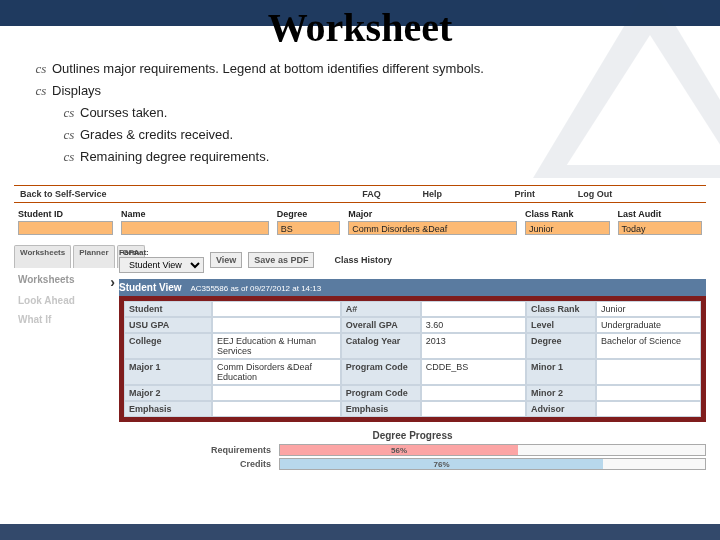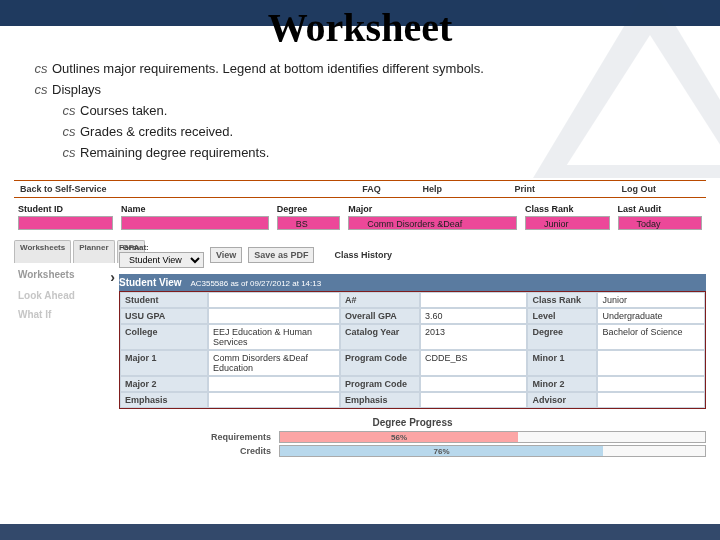--- a/index.html
+++ b/index.html
@@ -24,59 +24,59 @@
   .title {
     font-family: "Palatino Linotype","Book Antiqua",Palatino,serif;
     font-size: 40px;
     text-align: center;
     margin-top: 4px;
     color: #000;
     position: relative; z-index:1;
   }
   .content { position:relative; z-index:1; padding: 4px 30px 8px 30px; }
   .bullet-row { display:flex; align-items:flex-start; font-size:13px; color:#222; margin:6px 0; }
-  .bullet-row .glyph { width:22px; flex:0 0 22px; text-align:center; color:#555; font-style:italic; font-family:Liberation Sans, sans-serif; }
+  .bullet-row .glyph { width:22px; flex:0 0 22px; text-align:center; color:#555; font-style:italic; font-family:Liberation Serif, serif; }
   .sub .glyph { flex:0 0 22px; }
   .sub { margin-left: 28px; font-size:13px; }
   .screenshot-area {
     position: relative; z-index:1;
     margin: 6px 14px 0 14px;
     font-size: 9px;
     color:#222;
   }
   .nav-table { width:100%; border-collapse: collapse; }
   .nav-table td {
     border-top: 1px solid #b94a00;
     border-bottom: 1px solid #b94a00;
     padding: 3px 6px; height:16px;
     vertical-align: middle;
     font-weight: bold;
     color:#333;
   }
   .hdr-row { display:flex; gap:0; margin-top:4px; }
   .hdr-cell { flex:1; font-weight:bold; font-size:9px; padding:2px 4px; }
-  .hdr-cell .val { display:block; background:#ec4899; border:1px solid #aaa; height:14px; font-weight:normal; padding:0 18px; line-height:14px; margin-top:2px; font-size:9px; }
+  .hdr-cell .val { display:block; background:#fdba74; border:1px solid #aaa; height:14px; font-weight:normal; padding:0 3px; line-height:14px; margin-top:2px; font-size:9px; }
   .layout { display:flex; margin-top:8px; }
   .side { width:105px; }
   .side-tabs { display:flex; gap:2px; }
   .side-tab { background:#e8e8e8; border:1px solid #bbb; border-bottom:none; font-size:8px; font-weight:bold; padding:2px 5px; color:#555; border-radius:2px 2px 0 0; }
   .side-active { font-weight:bold; font-size:10px; color:#999; padding:6px 4px; }
   .side-dim { font-size:10px; color:#c6c6c6; font-weight:bold; padding:4px 4px; }
   .chev { font-size:14px; color:#333; font-weight:bold; }
   .main { flex:1; }
   .toolbar { display:flex; align-items:center; gap:6px; padding:2px 0 6px 0; }
   .toolbar label { font-size:8px; font-weight:bold; color:#444; }
   .toolbar select, .toolbar .btn {
     font-size:9px; border:1px solid #aaa; background:#eee; height:16px; padding:0 5px;
   }
   .toolbar .btn { color:#555; font-weight:bold; display:inline-flex; align-items:center; }
   .toolbar .linkish { font-weight:bold; color:#333; font-size:9px; margin-left:14px; }
   .blue-bar { background:#5a7ba0; color:#fff; font-weight:bold; font-size:10px; padding:3px 0; }
   .blue-bar .meta { font-weight:normal; font-size:8px; margin-left:6px; }
-  .info-grid { border:1px solid #7f1d1d; }
+  .info-grid { border:5px solid #7f1d1d; }
   .info-row { display:flex; }
   .info-row > div { border:0.5px solid #c9d4df; font-size:9px; padding:2px 4px; min-height:14px; }
   .k { background:#dde6ee; font-weight:bold; color:#444; width:88px; }
   .v { background:#fff; color:#333; flex:1; }
   .progress-title { text-align:center; font-weight:bold; font-size:10px; color:#444; margin:8px 0 3px 0; }
   .prog-row { display:flex; align-items:center; margin:2px 0; }
   .prog-label { width:160px; text-align:right; padding-right:8px; font-weight:bold; font-size:9px; color:#555; }
   .prog-track { flex:1; border:1px solid #aaa; height:12px; background:#f8f8f8; position:relative; }
   .prog-fill { position:absolute; left:0; top:0; bottom:0; text-align:center; font-size:8px; font-weight:bold; line-height:12px; }
   .fill-req { background:#fca5a5; color:#555; }
@@ -119,21 +119,21 @@
 </div>
 
 <div class="screenshot-area">
   <table class="nav-table">
     <tbody>
         <tr>
       <td>Back to Self-Service</td>
       <td style="text-align:right">FAQ</td>
       <td style="text-align:center">Help</td>
       <td style="text-align:center">Print</td>
-      <td style="text-align:center">Log Out</td>
+      <td style="text-align:left">Log Out</td>
     </tr>
   </tbody>
     </table>
 
   <div class="hdr-row">
     <div class="hdr-cell" style="flex:0.9">
       <span>Student ID</span>
       <span class="val"></span>
     </div>
     <div class="hdr-cell" style="flex:1.4">

